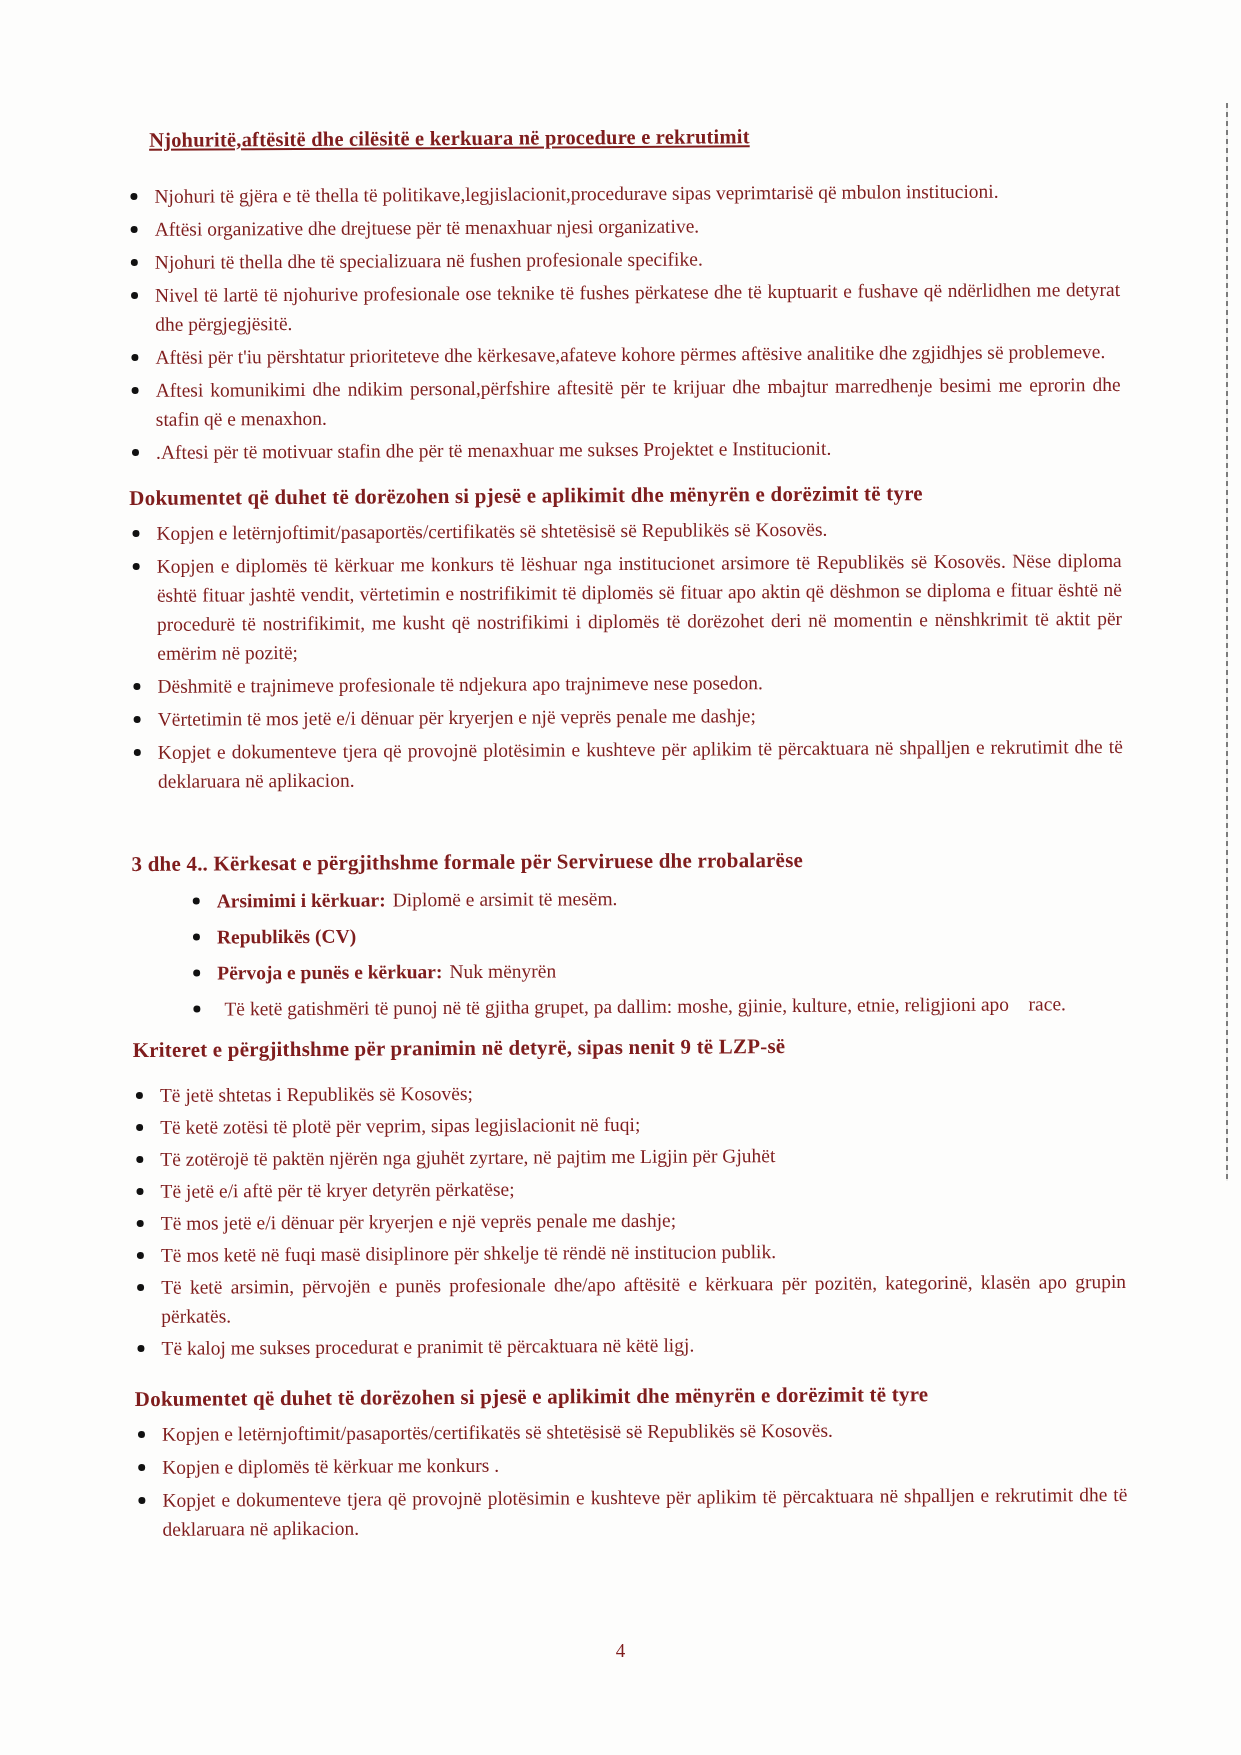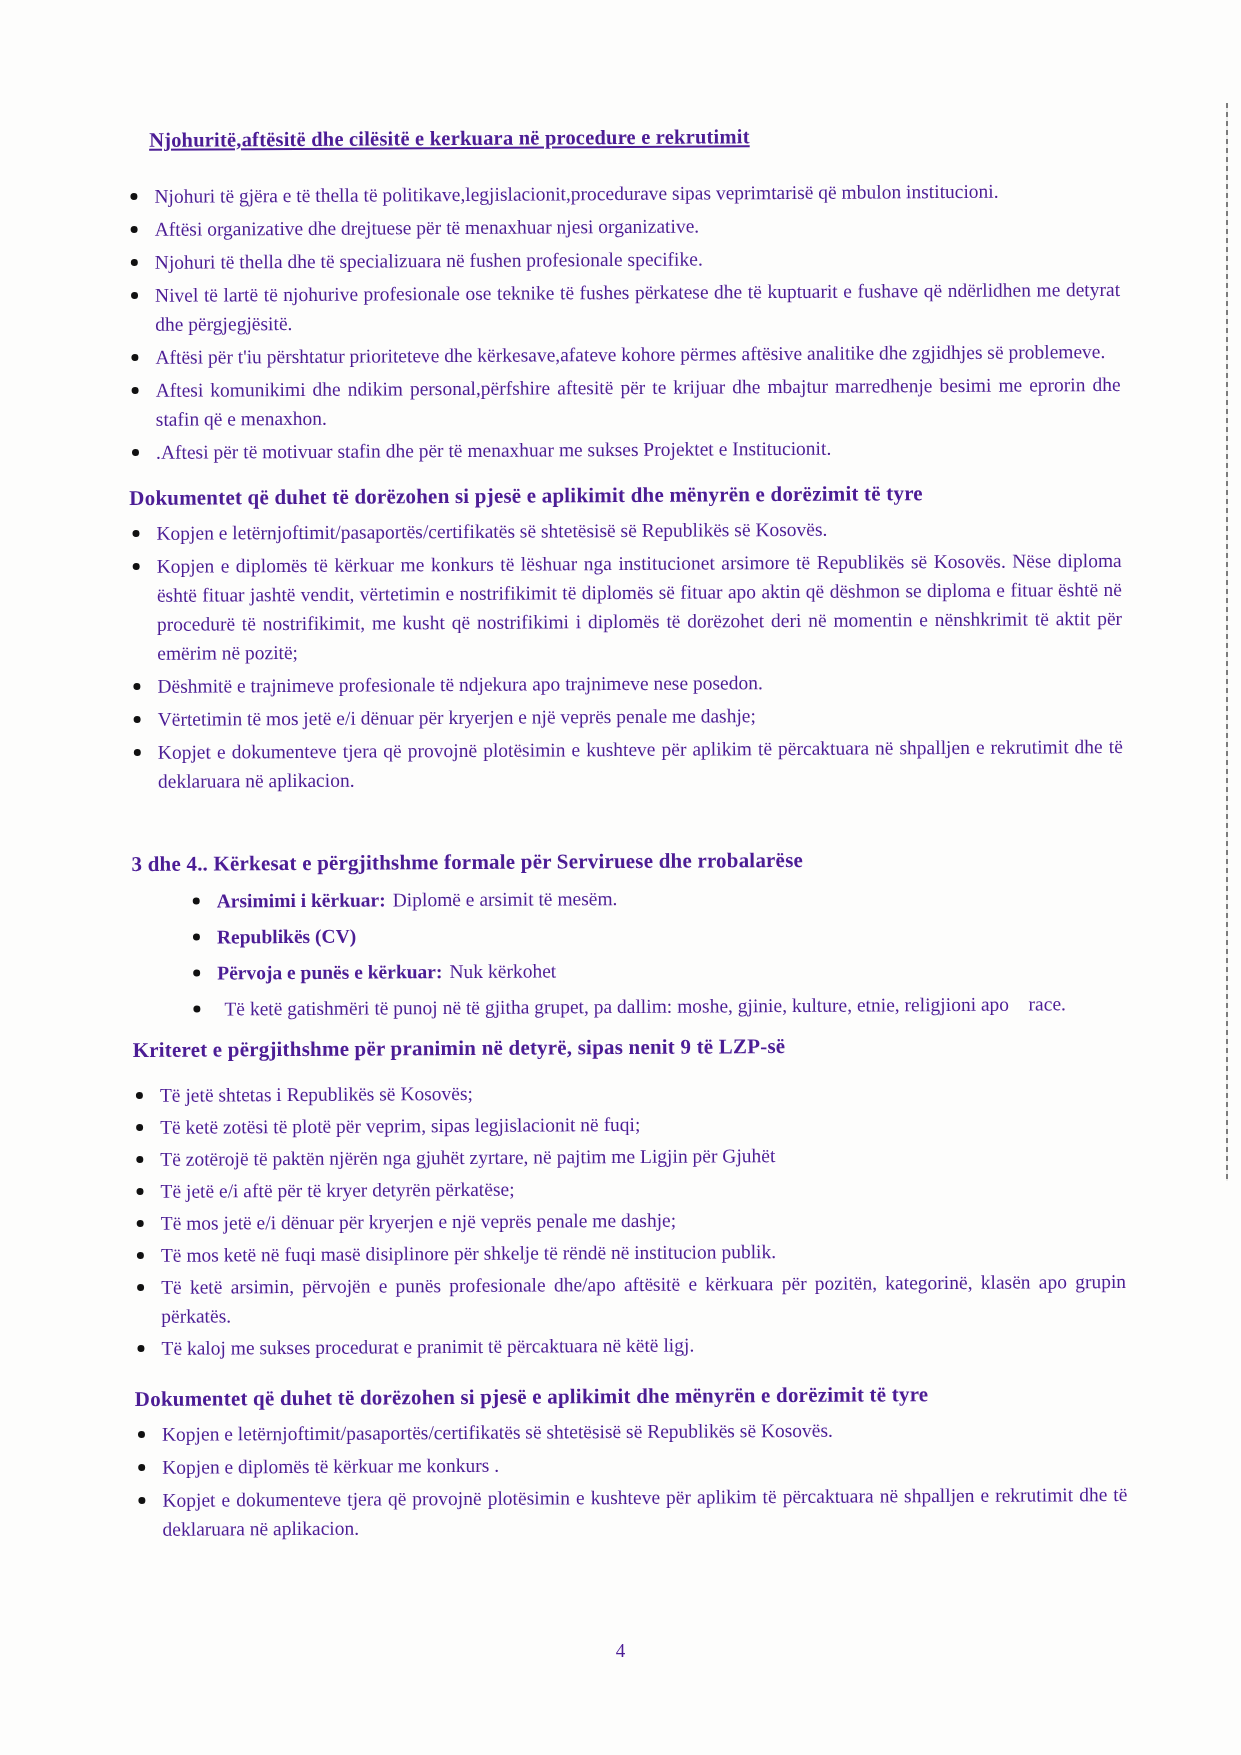--- a/index.html
+++ b/index.html
@@ -8,21 +8,21 @@
     background: #e8e8e8;
   }
   .page {
     position: relative;
     width: 1241px;
     height: 1755px;
     margin: 0 auto;
     background: #fdfdfc;
     overflow: hidden;
     font-family: "Liberation Serif", "DejaVu Serif", serif;
-    color: #4c1d95;
+    color: #7f1d1d;
   }
   .content {
     position: absolute;
     left: 127px;
     top: 126px;
     width: 992px;
     transform: rotate(-0.35deg);
     transform-origin: top left;
     font-size: 19.5px;
     line-height: 29px;
@@ -124,21 +124,21 @@
       <li><span class="dot"></span><span class="li-text">Dëshmitë e trajnimeve profesionale të ndjekura apo trajnimeve nese posedon.</span></li>
       <li><span class="dot"></span><span class="li-text">Vërtetimin të mos jetë e/i dënuar për kryerjen e një veprës penale me dashje;</span></li>
       <li><span class="dot"></span><span class="li-text">Kopjet e dokumenteve tjera që provojnë plotësimin e kushteve për aplikim të përcaktuara në shpalljen e rekrutimit dhe të deklaruara në aplikacion.</span></li>
     </ul>
 
     <h2 class="section-heading" id="heading-3">3 dhe 4.. Kërkesat e përgjithshme formale për Serviruese dhe rrobalarëse</h2>
 
     <ul class="bullets" id="list-3">
       <li><span class="dot"></span><span class="lead">Arsimimi i kërkuar:</span><span class="li-text">Diplomë e arsimit të mesëm.</span></li>
       <li><span class="dot"></span><span class="lead">Republikës (CV)</span><span class="li-text"></span></li>
-      <li><span class="dot"></span><span class="lead">Përvoja e punës e kërkuar:</span><span class="li-text">Nuk kërkohet</span></li>
+      <li><span class="dot"></span><span class="lead">Përvoja e punës e kërkuar:</span><span class="li-text">Nuk mënyrën</span></li>
       <li><span class="dot"></span><span class="lead"></span><span class="li-text">Të ketë gatishmëri të punoj në të gjitha grupet, pa dallim: moshe, gjinie, kulture, etnie, religjioni apo    race.</span></li>
     </ul>
 
     <h2 class="section-heading" id="heading-4">Kriteret e përgjithshme për pranimin në detyrë, sipas nenit 9 të LZP-së</h2>
 
     <ul class="bullets" id="list-4">
       <li><span class="dot"></span><span class="li-text">Të jetë shtetas i Republikës së Kosovës;</span></li>
       <li><span class="dot"></span><span class="li-text">Të ketë zotësi të plotë për veprim, sipas legjislacionit në fuqi;</span></li>
       <li><span class="dot"></span><span class="li-text">Të zotërojë të paktën njërën nga gjuhët zyrtare, në pajtim me Ligjin për Gjuhët</span></li>
       <li><span class="dot"></span><span class="li-text">Të jetë e/i aftë për të kryer detyrën përkatëse;</span></li>

